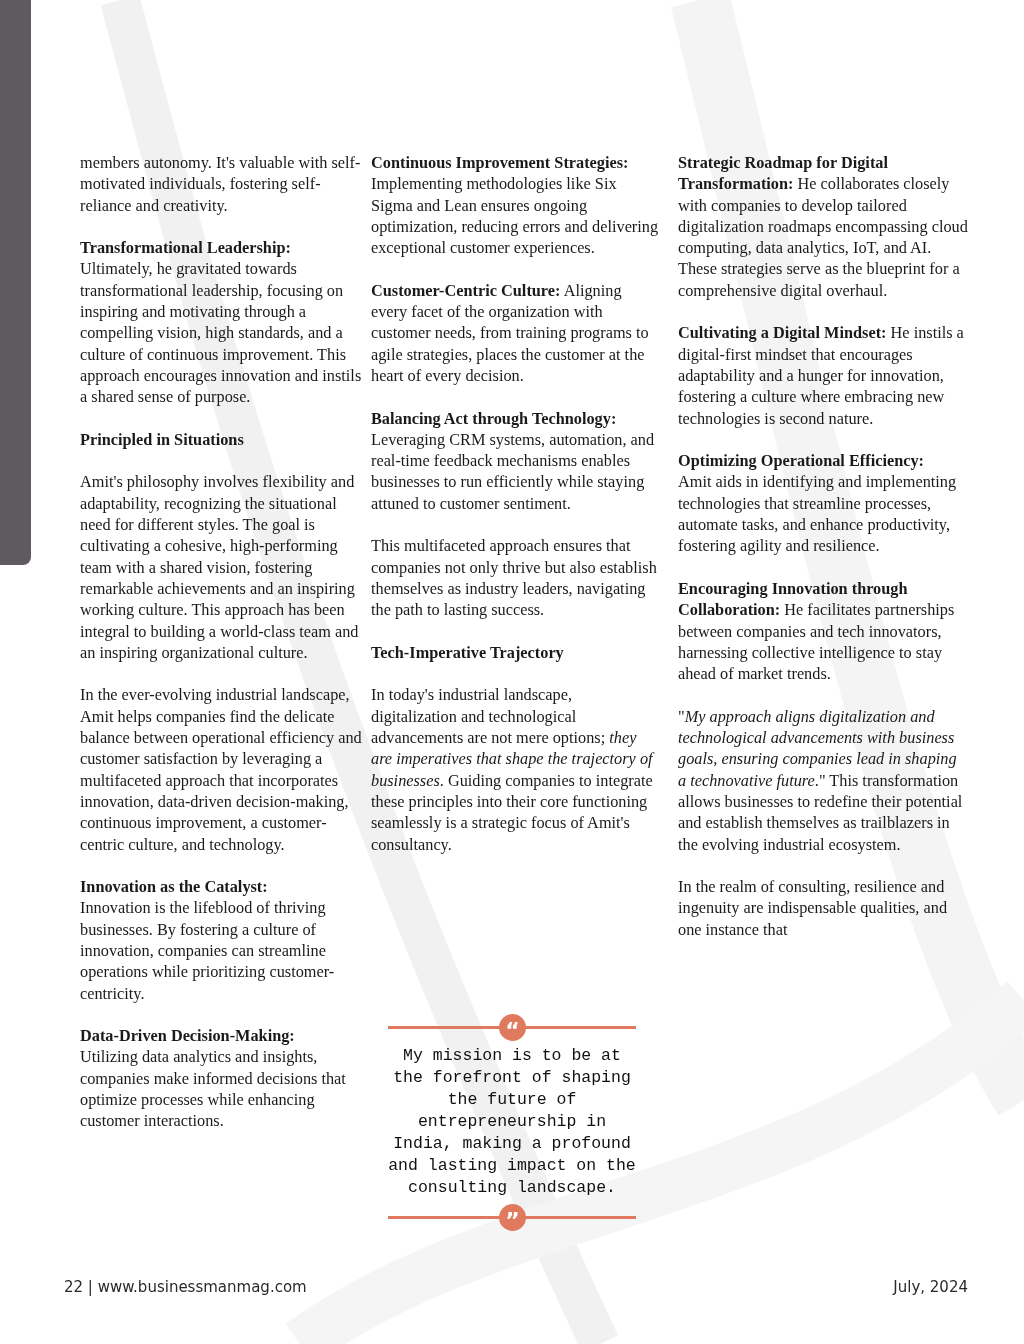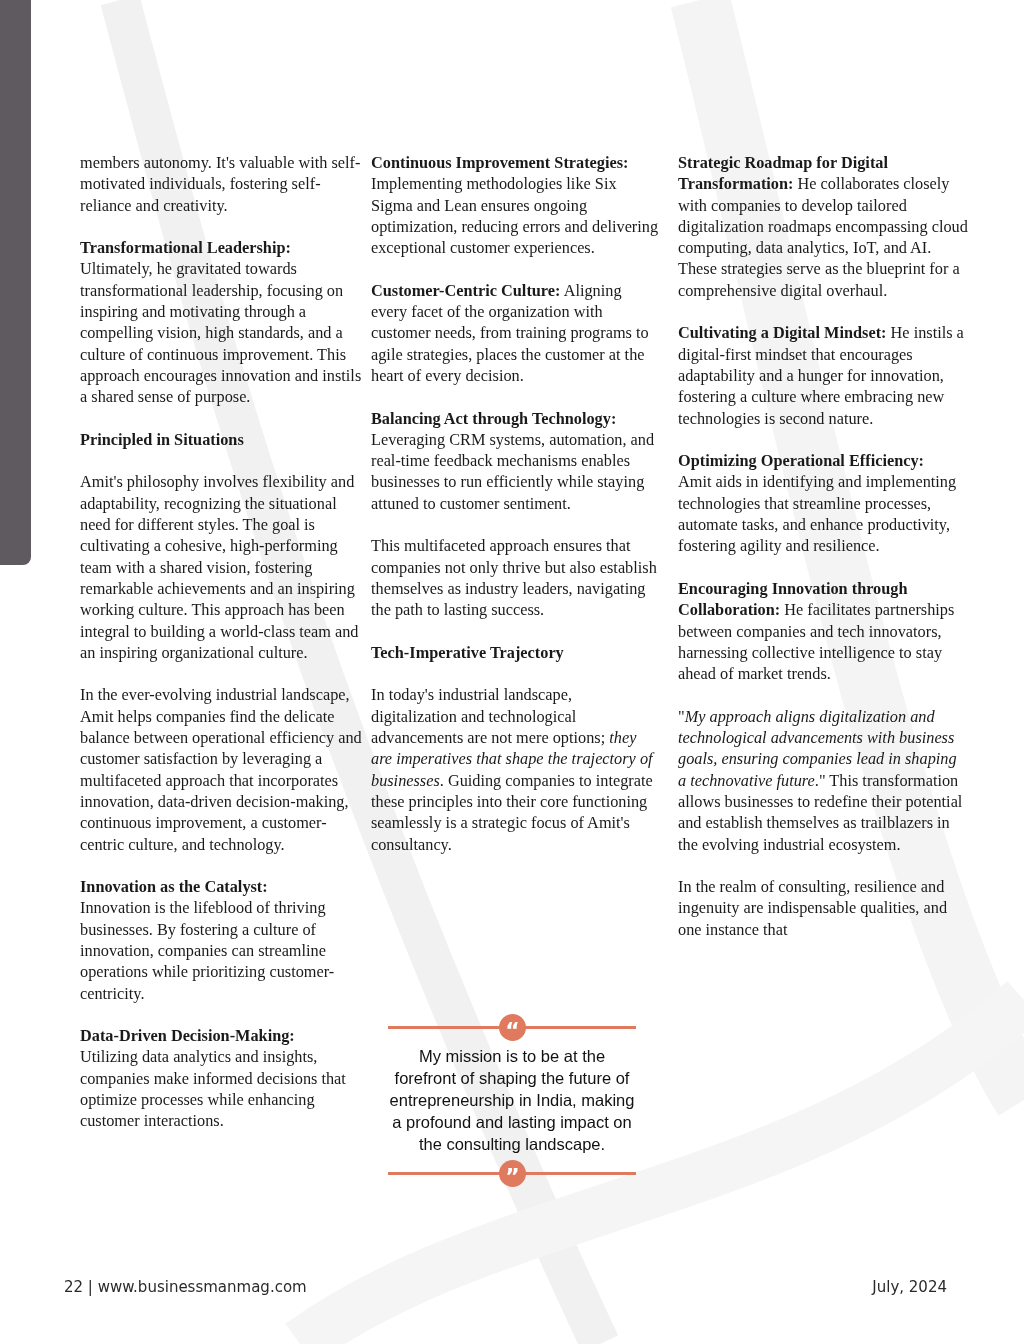--- a/index.html
+++ b/index.html
@@ -30,29 +30,29 @@
   .qline { position:relative; height:26px; }
   .qline .rule {
     position:absolute; left:0; right:0; top:12px; height:3px; background:#e07a5f;
   }
   .qline .circle {
     position:absolute; left:111px; top:0; width:27px; height:27px; border-radius:50%;
     background:#e07a5f; color:#fff; font-family:"DejaVu Sans", sans-serif;
     font-weight:bold; font-size:22px; line-height:34px; text-align:center;
   }
   .quote-text {
-    font-family:Liberation Sans, sans-serif; font-size:16.5px; line-height:22px;
+    font-family:Liberation Mono, monospace; font-size:16.5px; line-height:22px;
     color:#111; padding:5px 0 5px 0;
   }
   .footer {
     position:absolute; top:1278px; font-family:"DejaVu Sans", sans-serif;
     font-size:15px; color:#2a2a2a;
   }
   #footer-left { left:64px; }
-  #footer-right { right:77px; }
+  #footer-right { right:56px; }
 </style>
 </head>
 <body>
 
 <svg class="bg-swoosh" width="1024" height="1344">
   <path d="M120 0 C 200 300, 300 700, 600 1344" stroke="#f1f1f1" stroke-width="40" fill="none"></path>
   <path d="M700 0 C 800 400, 900 900, 1024 1100" stroke="#f4f4f4" stroke-width="60" fill="none"></path>
   <path d="M300 1344 C 500 1200, 800 1200, 1024 1000" stroke="#f5f5f5" stroke-width="50" fill="none"></path>
 </svg>
 

